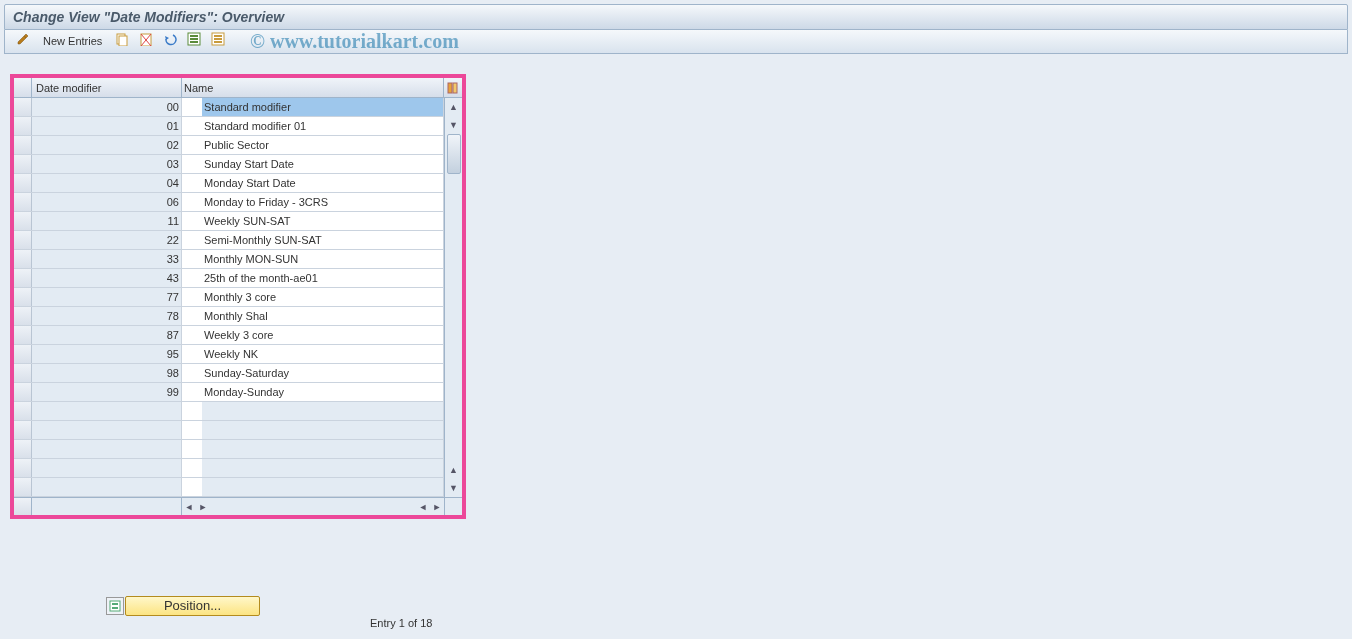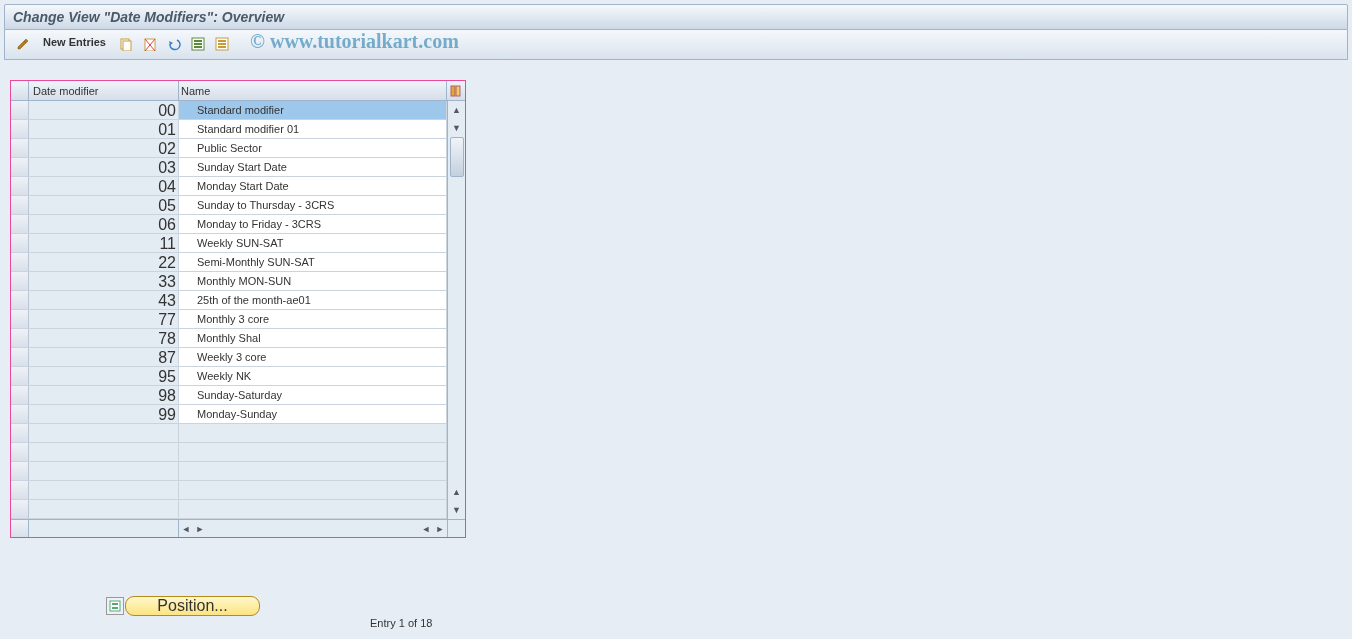--- a/index.html
+++ b/index.html
@@ -26,25 +26,24 @@
       font-weight: bold;
       color: #4a5a6a;
     }
     .toolbar {
       background: linear-gradient(#f5f8fb, #d9e3ee);
       border: 1px solid #9fb4ca;
       border-top: none;
       padding: 4px 8px;
       margin: 0 4px;
       display: flex;
-      align-items: flex-start;
+      align-items: flex-end;
       gap: 4px;
-      height: 30px;
+      height: 24px;
       position: relative;
-      font-weight: bold;
     }
     .tool-icon {
       width: 20px;
       height: 20px;
       display: inline-flex;
       align-items: center;
       justify-content: center;
       cursor: pointer;
       font-size: 12px;
     }
@@ -61,21 +60,21 @@
       font-size: 20px;
       font-weight: bold;
       color: #0369a1;
       opacity: 0.5;
       pointer-events: none;
       font-family: Georgia, serif;
     }
     .grid-wrap {
       margin: 20px 10px 0 10px;
       width: 456px;
-      border: 1px solid #ec4899;
+      border: 4px solid #ec4899;
       background: #fff;
       position: relative;
     }
     .grid-header {
       display: flex;
       background: linear-gradient(#f0f4f9, #d6deea);
       border-bottom: 1px solid #9fb4ca;
       height: 20px;
     }
     .sel-col { width: 18px; border-right: 1px solid #9fb4ca; background: linear-gradient(#f0f4f9, #d6deea); flex-shrink:0;}
@@ -87,22 +86,22 @@
     }
     .rows {
       flex: 1;
     }
     .row {
       display: flex;
       height: 19px;
       border-bottom: 1px solid #cad3de;
     }
     .row .sel { width:18px; border-right:1px solid #b9c5d3; background: linear-gradient(#eef2f7,#d9e0ea); cursor:pointer; flex-shrink:0;}
-    .row .code { width:150px; border-right:1px solid #cad3de; background:#e3ebf3; text-align:right; padding-right:2px; line-height:19px; font-size:16px; color:#333;}
-    .row .name { flex:1; padding-left:18px; line-height:19px; border-right:1px solid #cad3de; background:#fff; }
+    .row .code { width:150px; border-right:1px solid #cad3de; background:#e3ebf3; text-align:right; padding-right:2px; line-height:19px; font-size:11px; color:#333;}
+    .row .name { flex:1; padding-left:2px; line-height:19px; border-right:1px solid #cad3de; background:#fff;margin-left:20px; }
     .row.empty .code, .row.empty .name { background:#e3ebf3; }
     .row.sel-highlight .name { background:#9ec7ec; }
     .vscroll {
       width: 18px;
       background: #e3ebf3;
       border-left: 1px solid #9fb4ca;
       display:flex;
       flex-direction:column;
       align-items:center;
       flex-shrink:0;
@@ -127,25 +126,25 @@
       left: 125px;
       display:flex;
       align-items:center;
       gap: 110px;
     }
     .position-btn {
       width: 135px;
       height: 20px;
       background: linear-gradient(#fff7c9, #fce482);
       border: 1px solid #b38b1e;
-      border-radius: 9px;
+      border-radius: 2px;
       display:flex;
       align-items:center;
       justify-content:center;
-      font-size:16px;
+      font-size:13px;
       cursor:pointer;
       position:relative;
     }
     .position-btn .ficon { position:absolute; left:-20px; width:18px; height:18px; display:flex; align-items:center; justify-content:center; border:1px solid #999; background:#eef2f7; font-size:10px;}
     .entry-count { font-size:11px; color:#333;margin-top:35px; }
     svg { display:block; }
   </style>
 </head>
 <body>
 
@@ -231,25 +230,20 @@
         </div>
         <div class="row">
           <div class="sel"></div>
           <div class="code">03</div>
           <div class="name">Sunday Start Date</div>
         </div>
         <div class="row">
           <div class="sel"></div>
           <div class="code">04</div>
           <div class="name">Monday Start Date</div>
-        </div>
-        <div class="row">
-          <div class="sel"></div>
-          <div class="code">05</div>
-          <div class="name">Sunday to Thursday - 3CRS</div>
         </div>
         <div class="row">
           <div class="sel"></div>
           <div class="code">06</div>
           <div class="name">Monday to Friday - 3CRS</div>
         </div>
         <div class="row">
           <div class="sel"></div>
           <div class="code">11</div>
           <div class="name">Weekly SUN-SAT</div>

